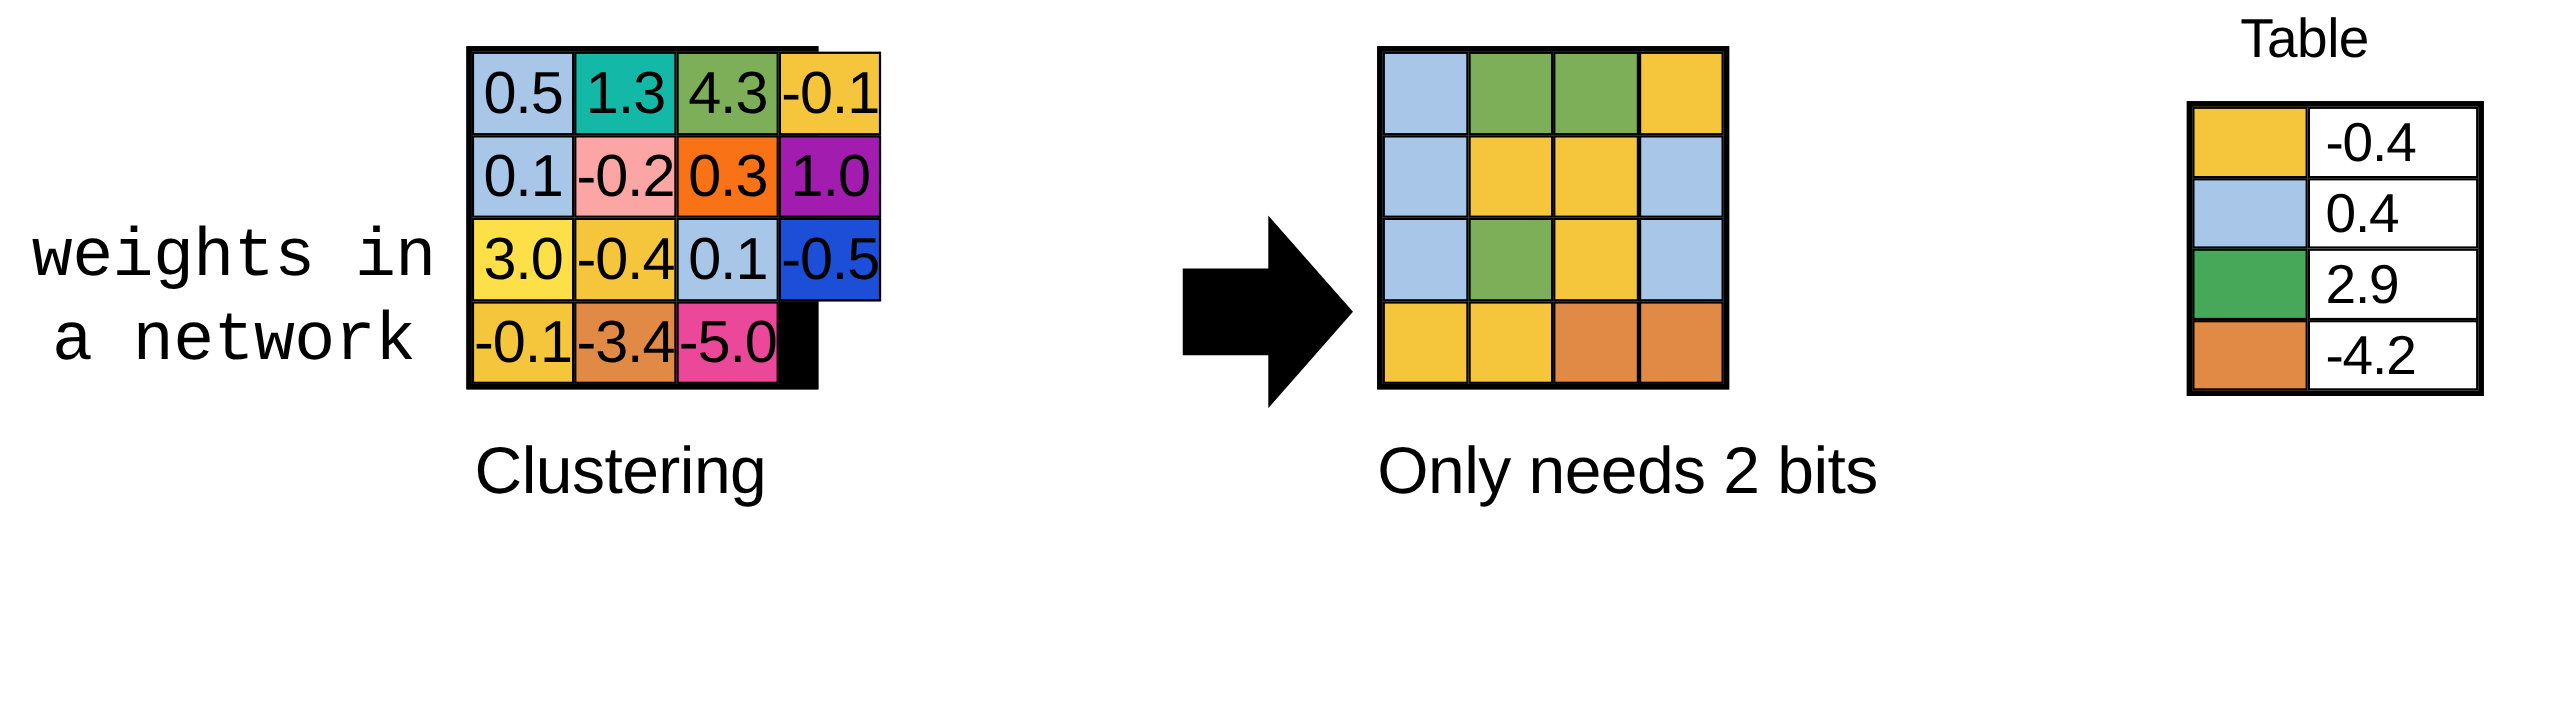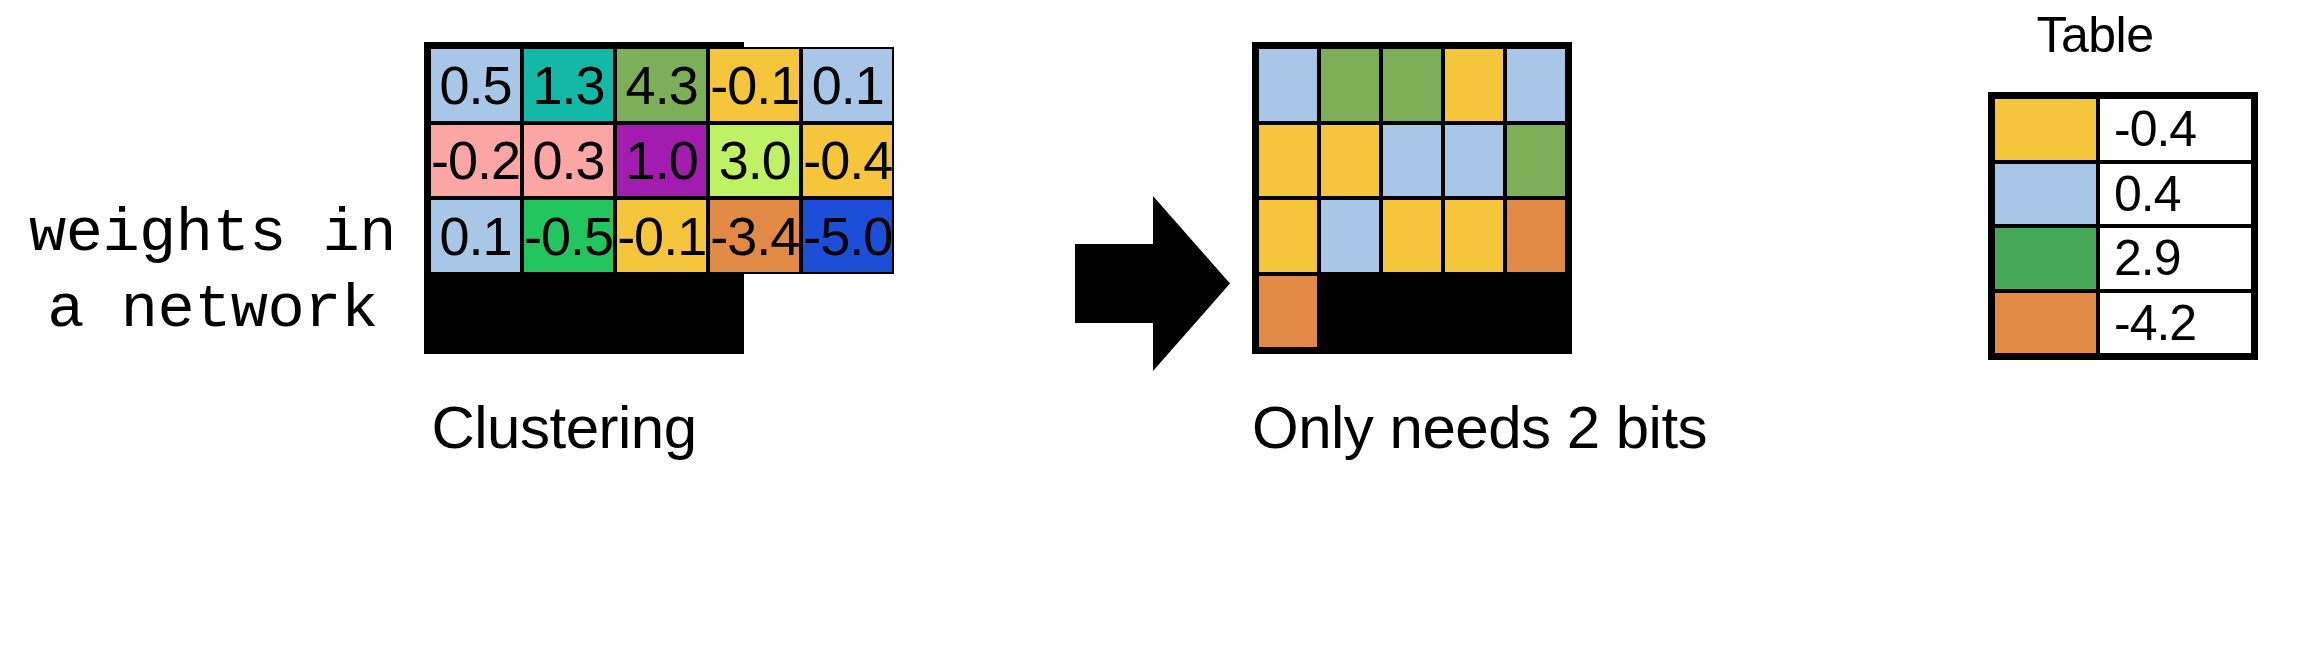--- a/index.html
+++ b/index.html
@@ -33,21 +33,21 @@
     line-height: 1.22;
     letter-spacing: -0.5px;
     white-space: pre-line;
     font-family: Liberation Mono, monospace;
   }
 
   
   .matrix {
     position: absolute;
     display: grid;
-    grid-template-columns: repeat(5, 1fr);
+    grid-template-columns: repeat(4, 1fr);
     grid-template-rows: repeat(4, 1fr);
     border: 5px solid #000000;
     box-sizing: border-box;
     background: #000000;
     gap: 0;
   }
   .cell {
     box-sizing: border-box;
     border: 2.5px solid #000000;
     display: flex;
@@ -136,29 +136,29 @@
   <div class="side-label">weights in
 a network</div>
 
   <div class="matrix" id="matrix-weights">
       <div class="cell" style="background: rgb(168, 199, 232);">0.5</div>
       <div class="cell" style="background: #14b8a6;">1.3</div>
       <div class="cell" style="background: rgb(124, 175, 87);">4.3</div>
       <div class="cell" style="background: rgb(245, 198, 60);">-0.1</div>
       <div class="cell" style="background: rgb(168, 199, 232);">0.1</div>
       <div class="cell" style="background: #fca5a5;">-0.2</div>
-      <div class="cell" style="background: #fca5a5;">0.3</div>
+      <div class="cell" style="background: #f97316;">0.3</div>
       <div class="cell" style="background: #a21caf;">1.0</div>
-      <div class="cell" style="background: #bef264;">3.0</div>
+      <div class="cell" style="background: #fde047;">3.0</div>
       <div class="cell" style="background: rgb(245, 198, 60);">-0.4</div>
       <div class="cell" style="background: rgb(168, 199, 232);">0.1</div>
-      <div class="cell" style="background: #22c55e; text-align: right;">-0.5</div>
+      <div class="cell" style="background: #1d4ed8; text-align: right;">-0.5</div>
       <div class="cell" style="background: rgb(245, 198, 60);">-0.1</div>
       <div class="cell" style="background: rgb(224, 138, 69);">-3.4</div>
-      <div class="cell" style="background: #1d4ed8;">-5.0</div>
+      <div class="cell" style="background: #ec4899;">-5.0</div>
     </div>
 
   <div id="arrow">
     <svg viewBox="0 0 155 175" width="155" height="175">
       <polygon points="0,48 78,48 78,0 155,87.5 78,175 78,127 0,127" fill="#000000"></polygon>
     </svg>
   </div>
 
   <div class="matrix" id="matrix-clustered">
       <div class="cell" style="background: rgb(168, 199, 232);"></div>

